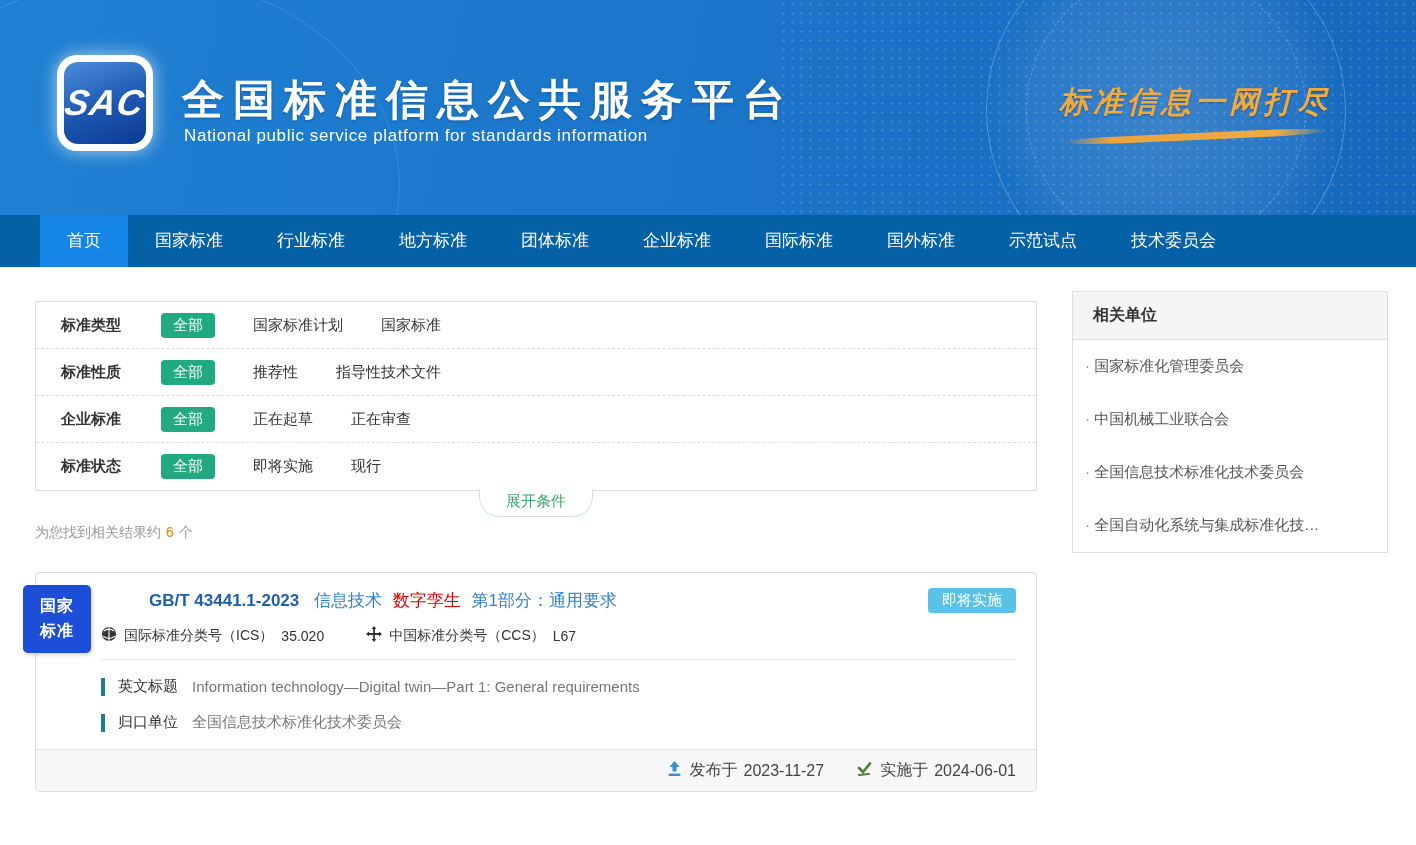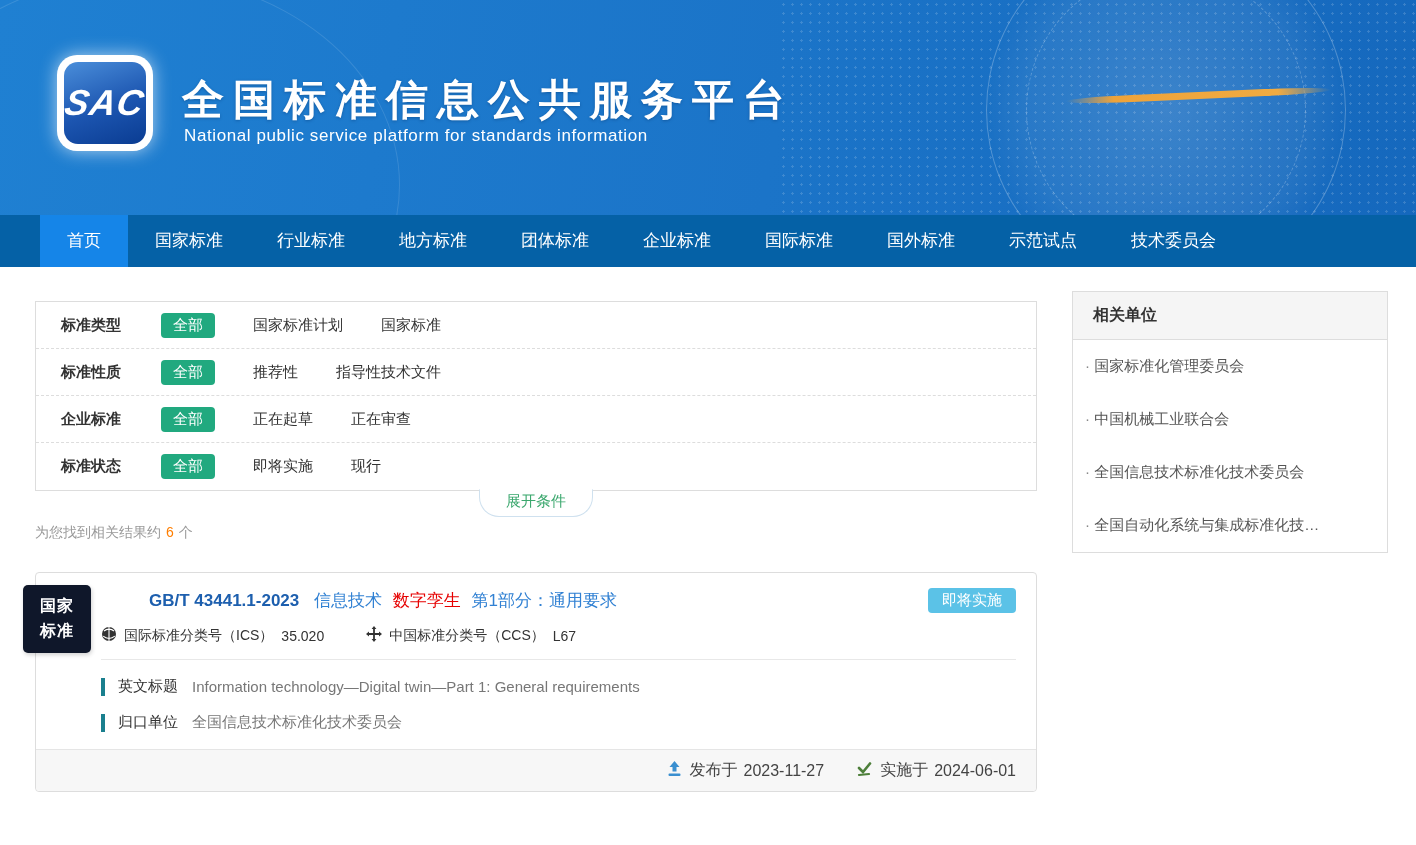--- a/index.html
+++ b/index.html
@@ -64,21 +64,21 @@
 
   
   .summary-row { display:flex; justify-content:space-between; align-items:center; margin-top:8px; }
   .summary-left { color:#999; font-size:14px; }
   .summary-count { color:#ff7e00; margin:0 5px; }
   .notice { display:flex; align-items:center; color:#e60012; font-size:14px; }
   .notice svg { margin-right:6px; }
 
   
   .card { position:relative; margin-top:30px; border:1px solid #ddd; border-radius:4px; }
-  .type-badge { position:absolute; left:-13px; top:12px; width:68px; height:68px; background:#0f172a; border-radius:5px;
+  .type-badge { position:absolute; left:-13px; top:12px; width:68px; height:68px; background:#1d4ed8; border-radius:5px;
     color:#fff; font-size:16px; font-weight:bold; display:flex; flex-direction:column; align-items:center; justify-content:center;
     line-height:1.55; box-shadow:1px 2px 4px rgba(0,0,0,.18); letter-spacing:1px; }
   .card-body { padding:15px 20px 0 65px; }
   .card-title-row { display:flex; justify-content:space-between; align-items:center;margin-left:48px; }
   .card-title { font-size:17px; cursor:pointer; }
   .card-title .t-code { color:#1d5fae; font-weight:bold; margin-right:10px; }
   .card-title .t-part1 { color:#3181d3; margin-right:6px; }
   .card-title .t-hl { color:#e60000; margin-right:6px; }
   .card-title .t-part2 { color:#3181d3; }
   .status-badge { background:#5bc2e7; color:#fff; font-size:15px; padding:3px 14px; border-radius:4px; white-space:nowrap; }
@@ -114,20 +114,21 @@
 
   <div class="logo-wrap">
     <div class="logo-inner">
       <span class="logo-text">SAC</span>
     </div>
   </div>
   <div class="site-title">全国标准信息公共服务平台</div>
   <div class="site-subtitle">National public service platform  for standards information</div>
 
   <div class="slogan-wrap">
+    <div class="slogan">标准信息一网打尽</div>
     <div class="slogan-swoosh"></div>
   </div>
 </div>
 
 <div class="nav">
   <div class="tab active">首页</div>
   <div class="tab">国家标准</div>
   <div class="tab">行业标准</div>
   <div class="tab">地方标准</div>
   <div class="tab">团体标准</div>

